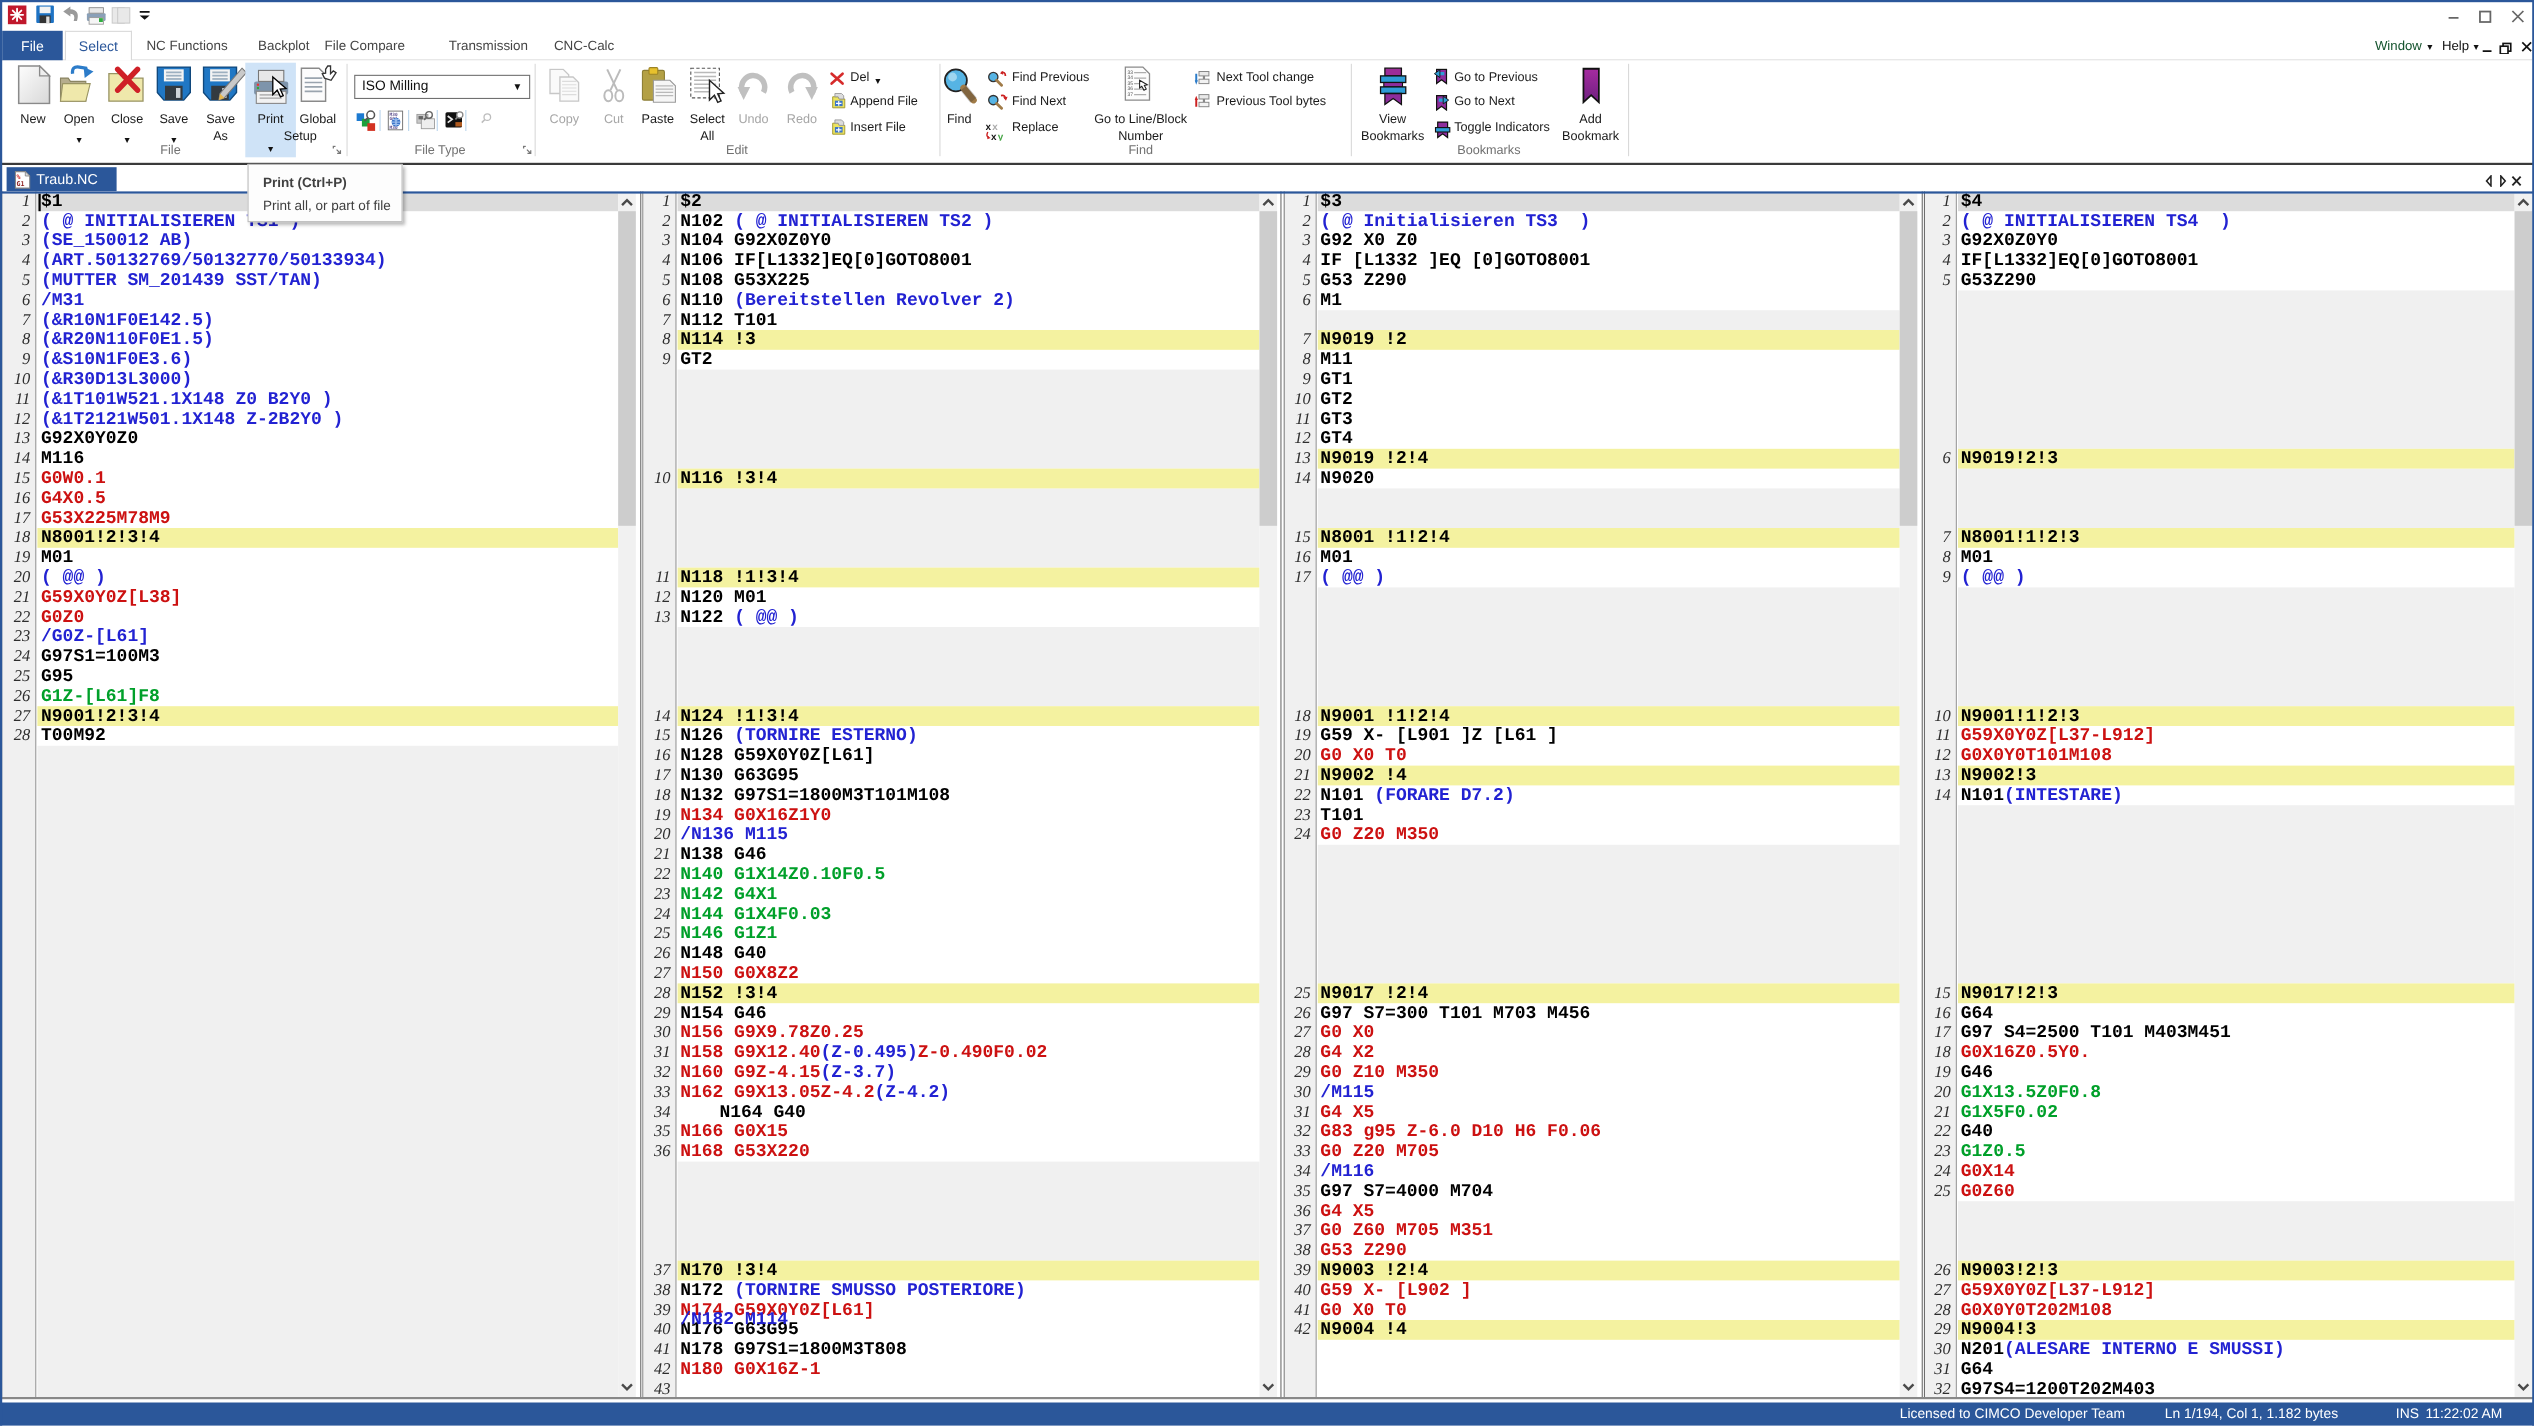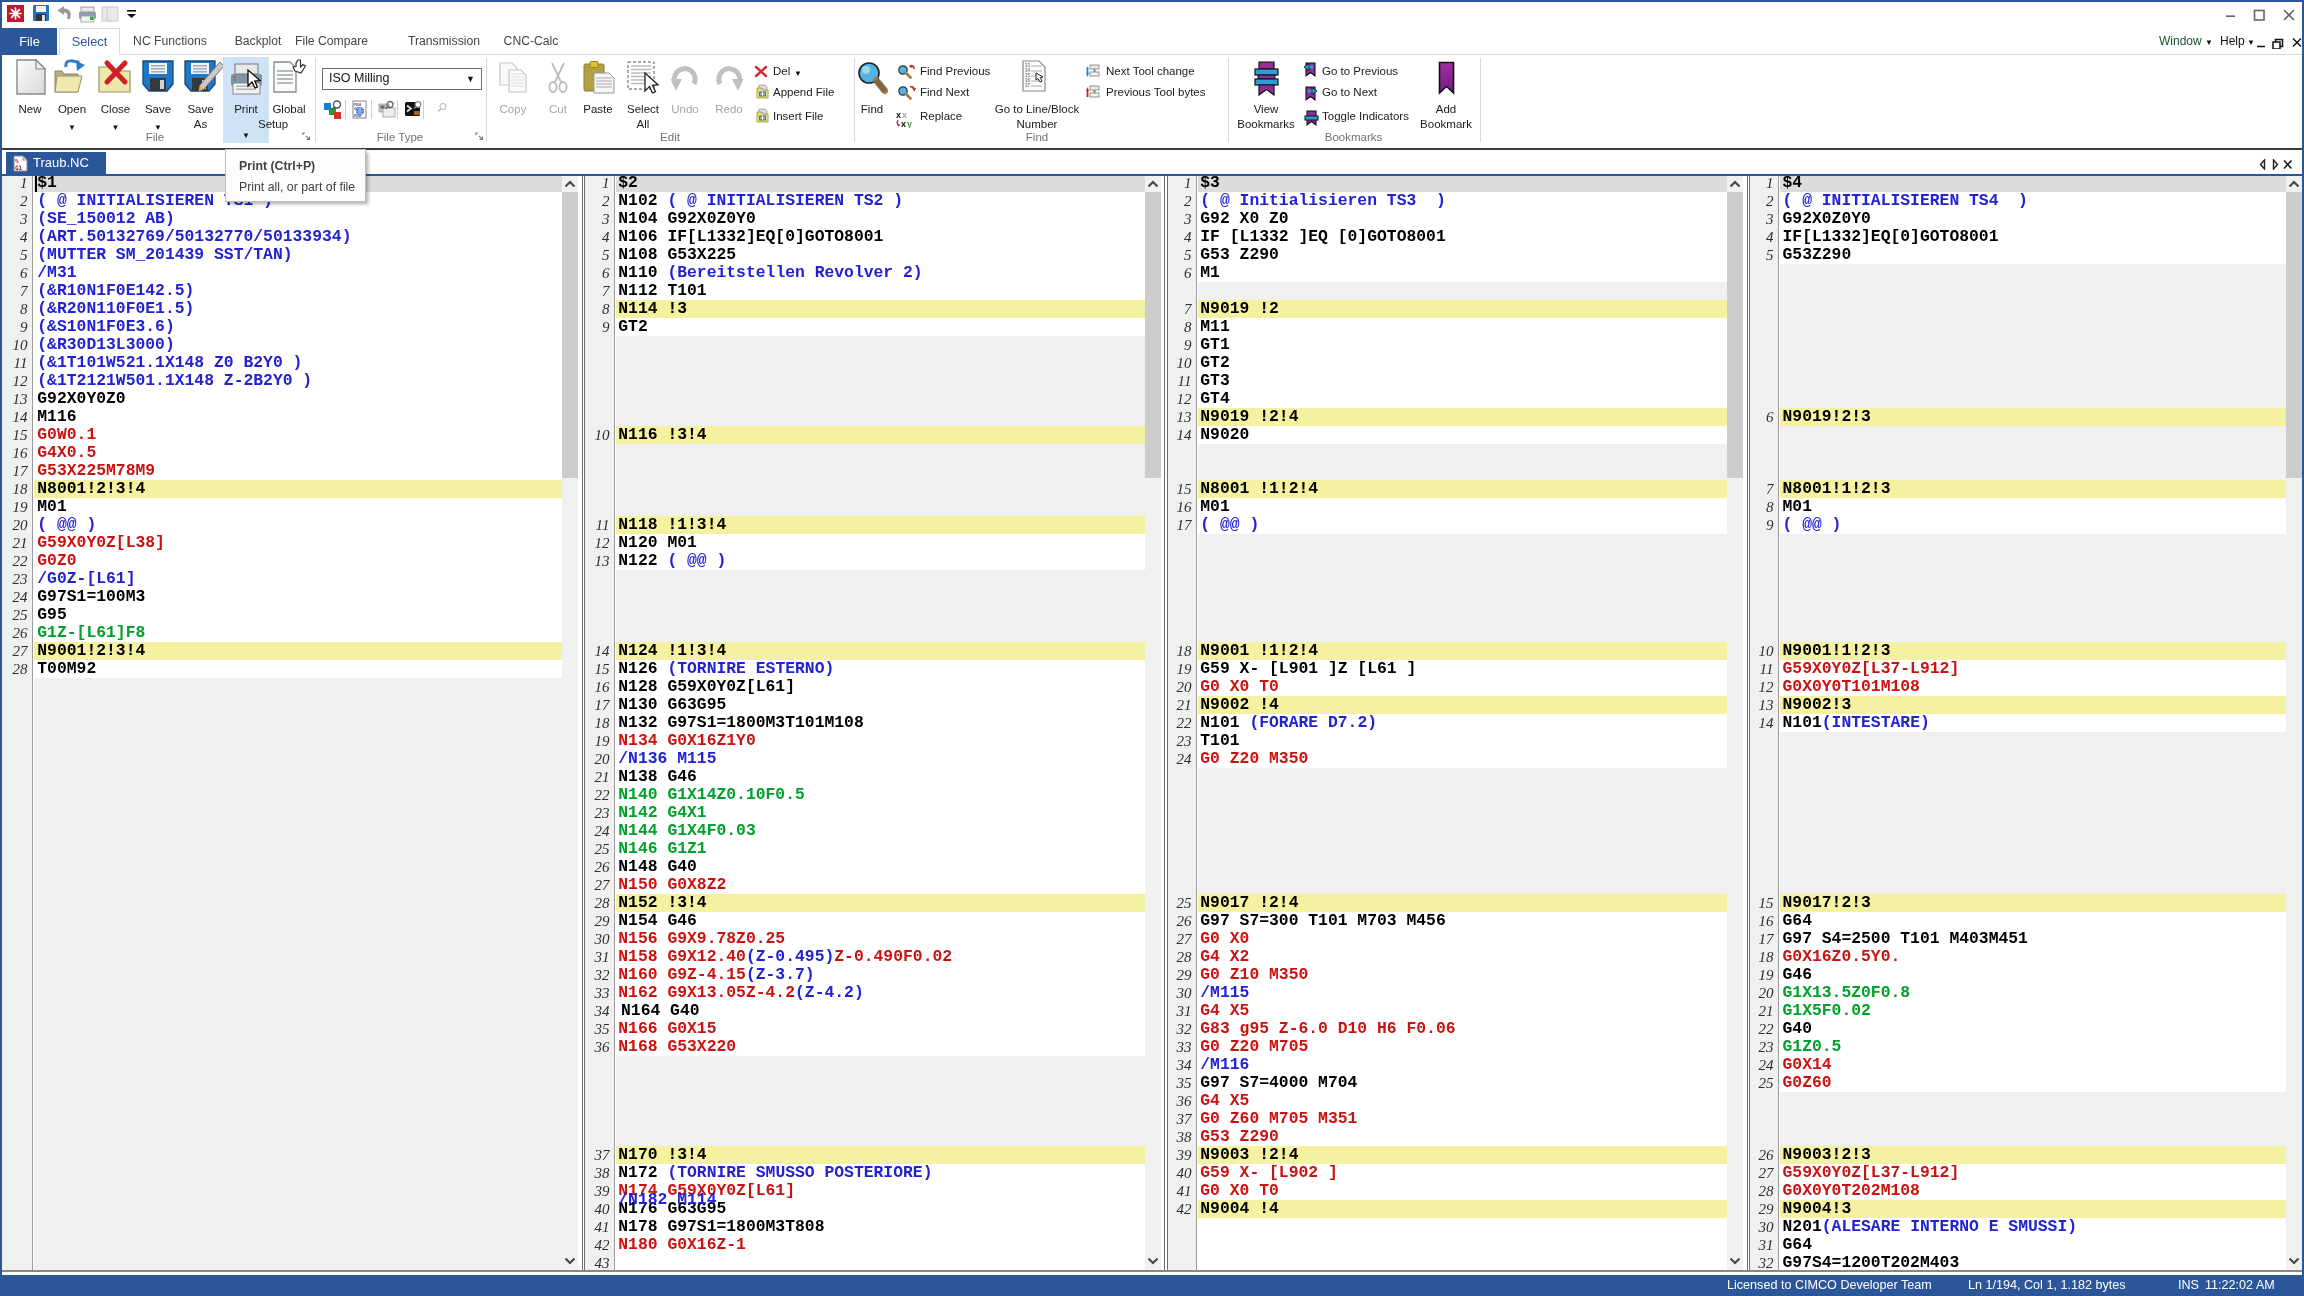--- a/index.html
+++ b/index.html
@@ -578,21 +578,21 @@
 <div class="cl" style="left:618.3px;top:912px"><span class="k">N154&nbsp;G46</span></div>
 <div class="num" style="left:585px;top:930px;width:24.5px">30</div>
 <div class="cl" style="left:618.3px;top:930px"><span class="r">N156&nbsp;G9X9.78Z0.25</span></div>
 <div class="num" style="left:585px;top:948px;width:24.5px">31</div>
 <div class="cl" style="left:618.3px;top:948px"><span class="r">N158&nbsp;G9X12.40</span><span class="b">(Z-0.495)</span><span class="r">Z-0.490F0.02</span></div>
 <div class="num" style="left:585px;top:966px;width:24.5px">32</div>
 <div class="cl" style="left:618.3px;top:966px"><span class="r">N160&nbsp;G9Z-4.15</span><span class="b">(Z-3.7)</span></div>
 <div class="num" style="left:585px;top:984px;width:24.5px">33</div>
 <div class="cl" style="left:618.3px;top:984px"><span class="r">N162&nbsp;G9X13.05Z-4.2</span><span class="b">(Z-4.2)</span></div>
 <div class="num" style="left:585px;top:1002px;width:24.5px">34</div>
-<div class="cl" style="left:621px;top:1002px"><span class="k">N164&nbsp;G40</span></div>
+<div class="cl" style="left:654px;top:1002px"><span class="k">N164&nbsp;G40</span></div>
 <div class="num" style="left:585px;top:1020px;width:24.5px">35</div>
 <div class="cl" style="left:618.3px;top:1020px"><span class="r">N166&nbsp;G0X15</span></div>
 <div class="num" style="left:585px;top:1038px;width:24.5px">36</div>
 <div class="cl" style="left:618.3px;top:1038px"><span class="r">N168&nbsp;G53X220</span></div>
 <div class="band" style="left:615.5px;top:1146px;width:529.0px;height:18px;background:#f4f2a0"></div>
 <div class="num" style="left:585px;top:1146px;width:24.5px">37</div>
 <div class="cl" style="left:618.3px;top:1146px"><span class="k">N170&nbsp;!3!4</span></div>
 <div class="num" style="left:585px;top:1164px;width:24.5px">38</div>
 <div class="cl" style="left:618.3px;top:1164px"><span class="k">N172&nbsp;</span><span class="b">(TORNIRE&nbsp;SMUSSO&nbsp;POSTERIORE)</span></div>
 <div class="num" style="left:585px;top:1182px;width:24.5px">39</div>

